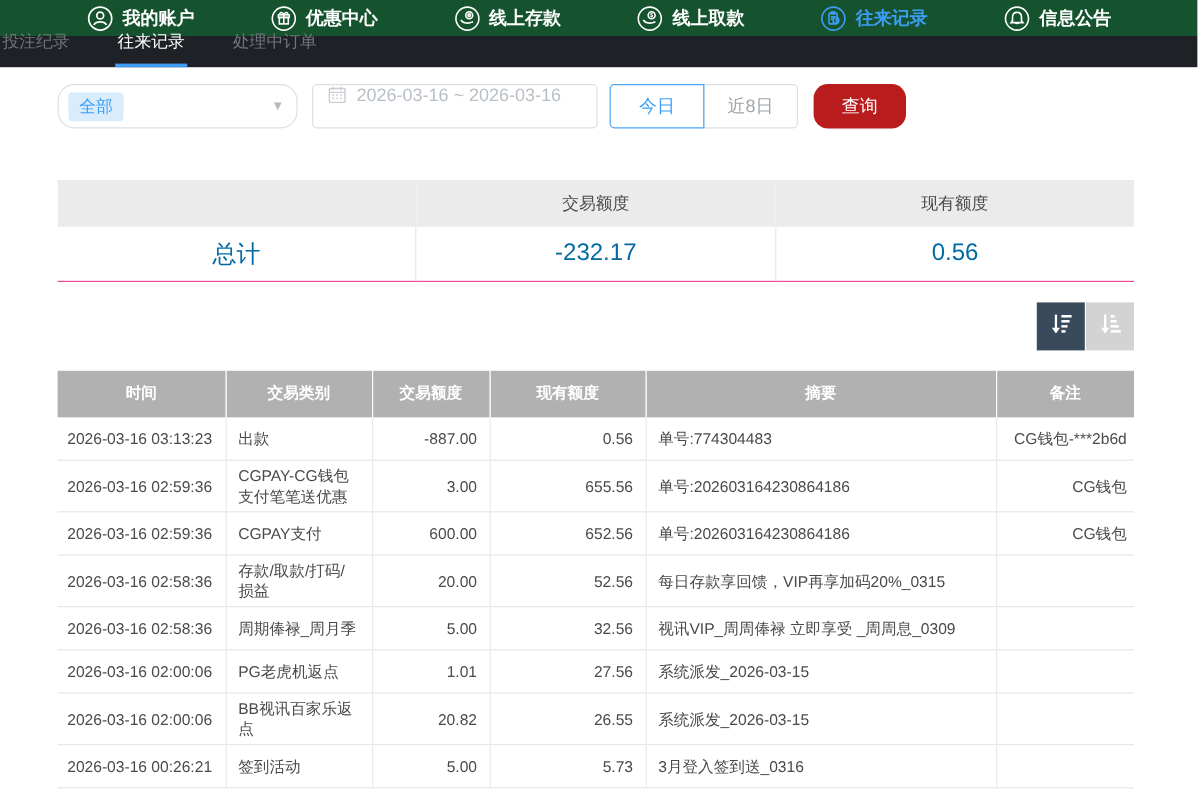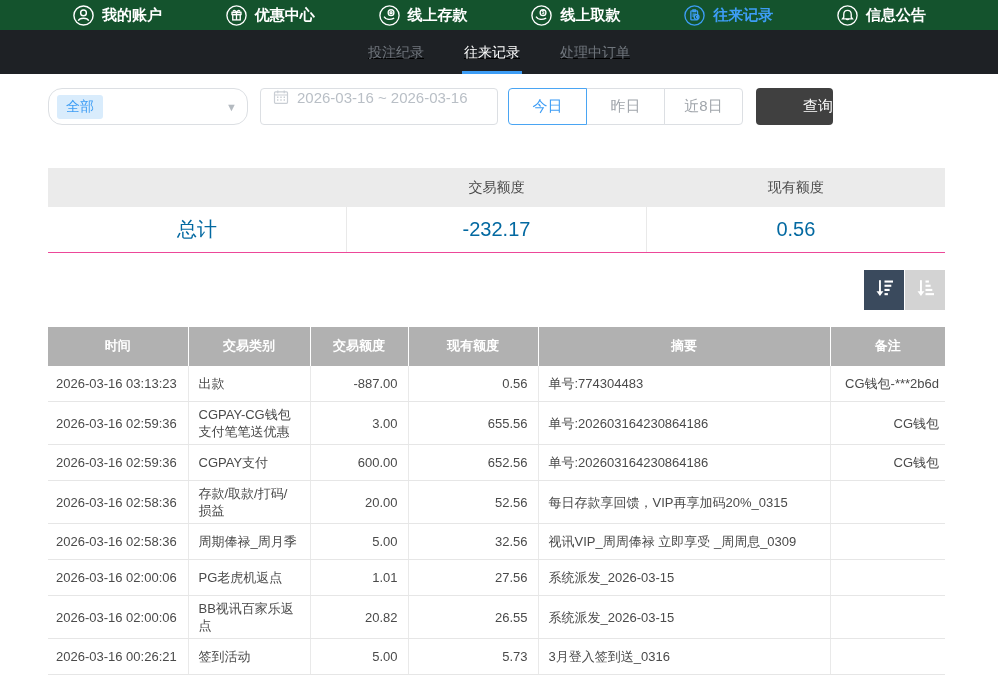--- a/index.html
+++ b/index.html
@@ -8,22 +8,22 @@
 
   
   .topnav { height:30px; background:#14532d; display:flex; align-items:center;
     justify-content:space-between; padding:0 72px; }
   .nav-item { display:flex; align-items:center; gap:7px; color:#fff;
     font-size:15px; font-weight:bold; cursor:pointer; }
   .nav-item.active { color:#3d9df5; }
   .nav-item svg { width:23px; height:23px; display:block; }
 
   
-  .subnav { height:44px; background:#1e2125; display:flex; align-items:flex-end;
-    justify-content:center; gap:36px;text-decoration:underline; }
+  .subnav { height:26px; background:#1e2125; display:flex; align-items:flex-end;
+    justify-content:flex-start; gap:36px; }
   .subtab { color:#70767d; font-size:14px; padding:0 2px 9px 2px;
     border-bottom:3px solid transparent; cursor:pointer; }
   .subtab.active { color:#fff; border-bottom-color:#3d9df5; }
 
   
   .filters { display:flex; align-items:center; margin:14px 53px 0 48px; }
   .dropdown { width:200px; height:37px; border:1px solid #dcdfe3; border-radius:14px;
     display:flex; align-items:center; padding:0 10px 0 8px; cursor:pointer; background:#fff; }
   .chip { background:#d9ecfc; color:#3d9df5; font-size:14px; padding:3px 9px;
     border-radius:3px; }
@@ -31,22 +31,22 @@
   .datebox { width:238px; height:37px; border:1px solid #dcdfe3; border-radius:4px;
     display:flex; align-items:flex-start; gap:8px; padding:0 12px; margin-left:12px;
     color:#b9bfc6; font-size:15px; cursor:pointer; background:#fff; }
   .datebox svg { width:16px; height:16px; }
   .seg { display:flex; margin-left:10px; }
   .seg .segbtn { width:79px; height:37px; background:#fff; border:1px solid #dcdfe3;
     margin-left:-1px; color:#a0a5ab; font-size:15px; cursor:pointer; }
   .seg .segbtn:first-child { border-radius:4px 0 0 4px; margin-left:0; }
   .seg .segbtn:last-child { border-radius:0 4px 4px 0; }
   .seg .segbtn.active { border-color:#4aa5f3; color:#3d9df5; position:relative; z-index:1; }
-  .query-btn { width:77px; height:37px; margin-left:13px; background:#404040;
-    border:none; border-radius:4px; color:#fff; font-size:15px; cursor:pointer;text-align:right; }
+  .query-btn { width:77px; height:37px; margin-left:13px; background:#b91c1c;
+    border:none; border-radius:12px; color:#fff; font-size:15px; cursor:pointer; }
 
   
   .summary { margin:43px 53px 0 48px; }
   .summary table { width:100%; border-collapse:collapse; table-layout:fixed; }
   .summary th { background:#ebebeb; height:39px; font-size:14px; font-weight:normal;
     color:#4a4a4a; text-align:center; }
   .summary td { height:45px; font-size:20px; color:#0369a1; text-align:center;
     border-bottom:1px solid #ec4899; border-left:1px solid #e9e9e9; }
   .summary td:first-child { border-left:none; }
 
@@ -161,21 +161,20 @@
   <div class="datebox">
     <span><svg viewBox="0 0 16 16" fill="none" stroke="#c9ced4" stroke-width="1.2">
           <rect x="1.5" y="2.8" width="13" height="11.5" rx="1"></rect>
           <path d="M1.5 6h13M4.8 1.4v2.8M11.2 1.4v2.8"></path>
           <path d="M4 8.3h1.4M7.3 8.3h1.4M10.6 8.3h1.4M4 11h1.4M7.3 11h1.4M10.6 11h1.4" stroke-width="1.4"></path>
         </svg></span>
     <span>2026-03-16 ~ 2026-03-16</span>
   </div>
   <div class="seg">
     <button class="segbtn active">今日</button>
-    <button class="segbtn">昨日</button>
     <button class="segbtn">近8日</button>
   </div>
   <button class="query-btn">查询</button>
 </div>
 
 <div class="summary">
   <table>
     <colgroup>
         <col style="width:33.3%">
         <col style="width:33.4%">

